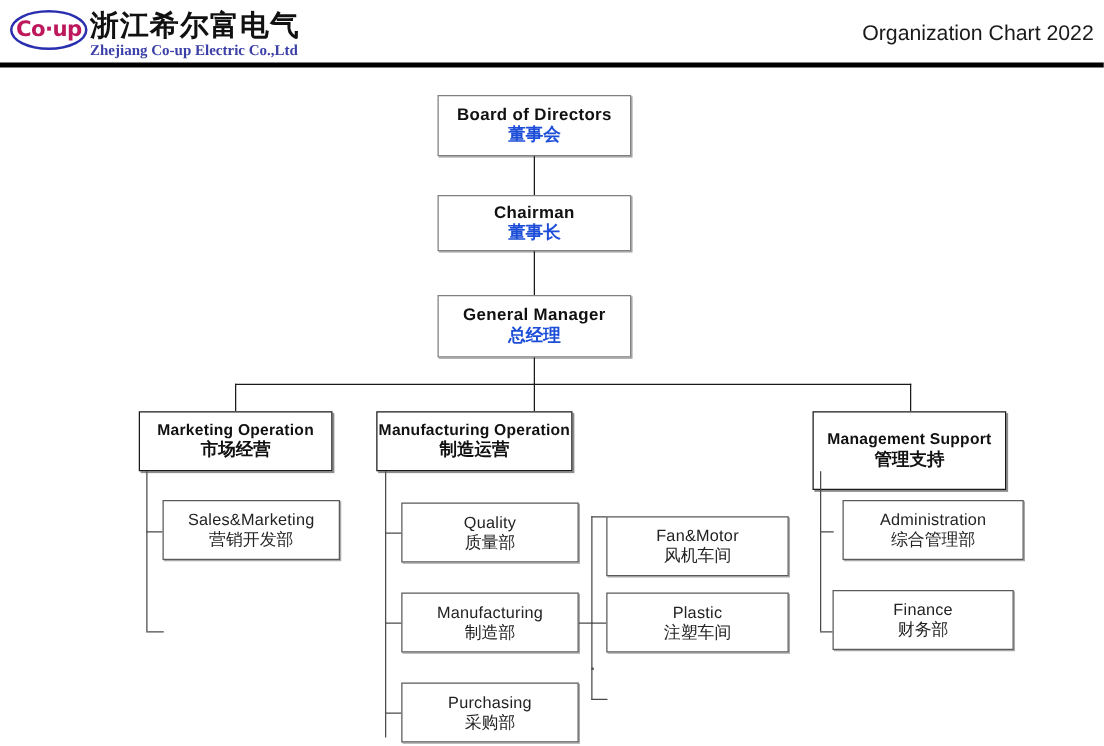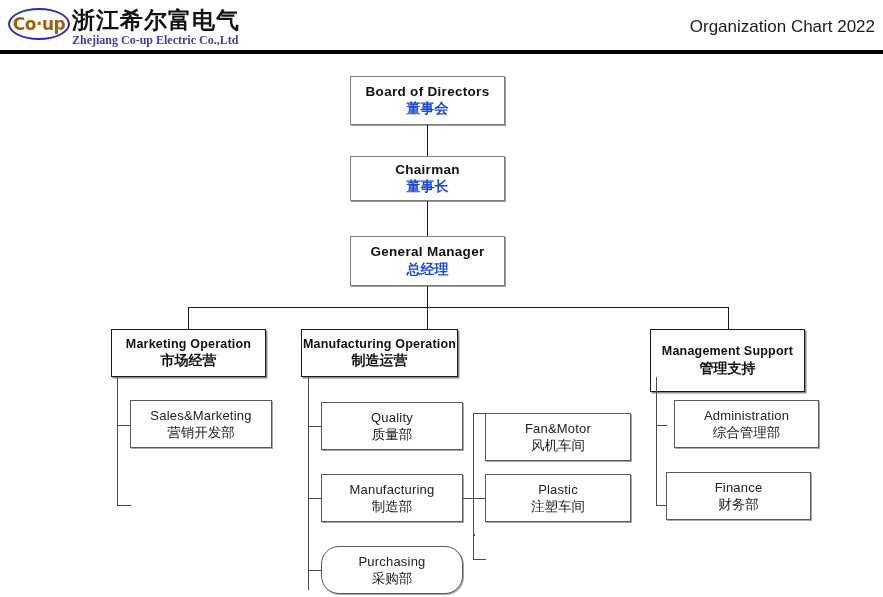--- a/index.html
+++ b/index.html
@@ -17,21 +17,21 @@
     background:#ffffff;
   }
   #logo-mark{
     position:absolute;left:8px;top:8px;width:62px;height:32px;
     border:2.5px solid #2a2fb0;border-radius:50%;
     display:flex;align-items:center;justify-content:center;
     box-sizing:border-box;
   }
   #logo-mark span{
     font-family:"DejaVu Sans","Liberation Sans",sans-serif;
-    font-weight:bold;font-size:17px;color:#a16207;letter-spacing:-0.5px;
+    font-weight:bold;font-size:17px;color:#be185d;letter-spacing:-0.5px;
     line-height:1;
   }
   #logo-cn{
     position:absolute;left:72px;top:5px;
     font-family:"DejaVu Sans","Liberation Sans",sans-serif;
     font-size:23px;font-weight:bold;color:#111111;letter-spacing:1px;
   }
   #logo-en{
     position:absolute;left:72px;top:33px;
     font-family:"Liberation Serif","DejaVu Serif",serif;
@@ -169,21 +169,21 @@
   <div class="node lvl-dept" style="left:321px;top:348px;width:142px;height:48px;">
     <span class="en">Quality</span>
     <span class="cn">质量部</span>
   </div>
 
   <div class="node lvl-dept" style="left:321px;top:420px;width:142px;height:48px;">
     <span class="en">Manufacturing</span>
     <span class="cn">制造部</span>
   </div>
 
-  <div class="node lvl-dept" style="left:321px;top:492px;width:142px;height:48px;border-radius:18px;">
+  <div class="node lvl-dept" style="left:321px;top:492px;width:142px;height:48px;">
     <span class="en">Purchasing</span>
     <span class="cn">采购部</span>
   </div>
 
   <div class="ln softh" style="left:463px;top:444px;width:11px;"></div>
   <div class="ln soft" style="left:473px;top:359px;height:147px;"></div>
   <div class="ln softh" style="left:473px;top:359px;width:13px;"></div>
   <div class="ln softh" style="left:473px;top:444px;width:13px;"></div>
   <div class="ln softh" style="left:473px;top:505px;width:13px;"></div>
   <div class="dot" style="left:473px;top:480px;"></div>

